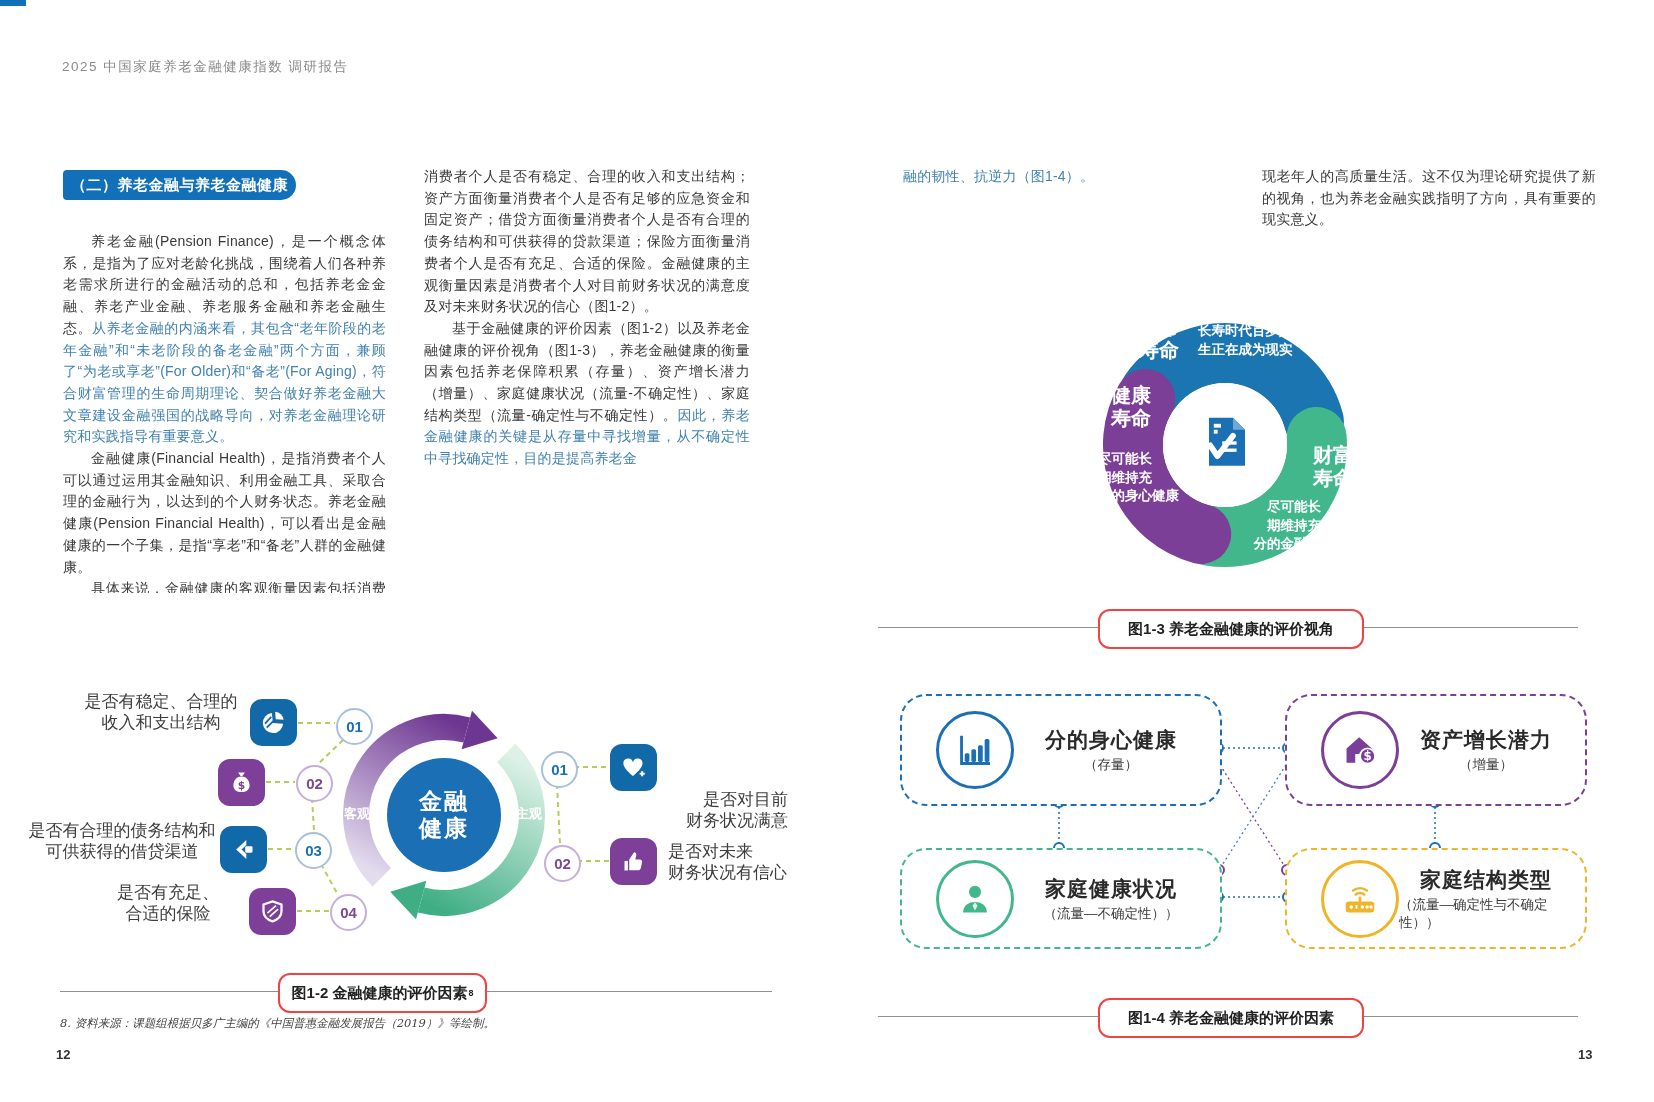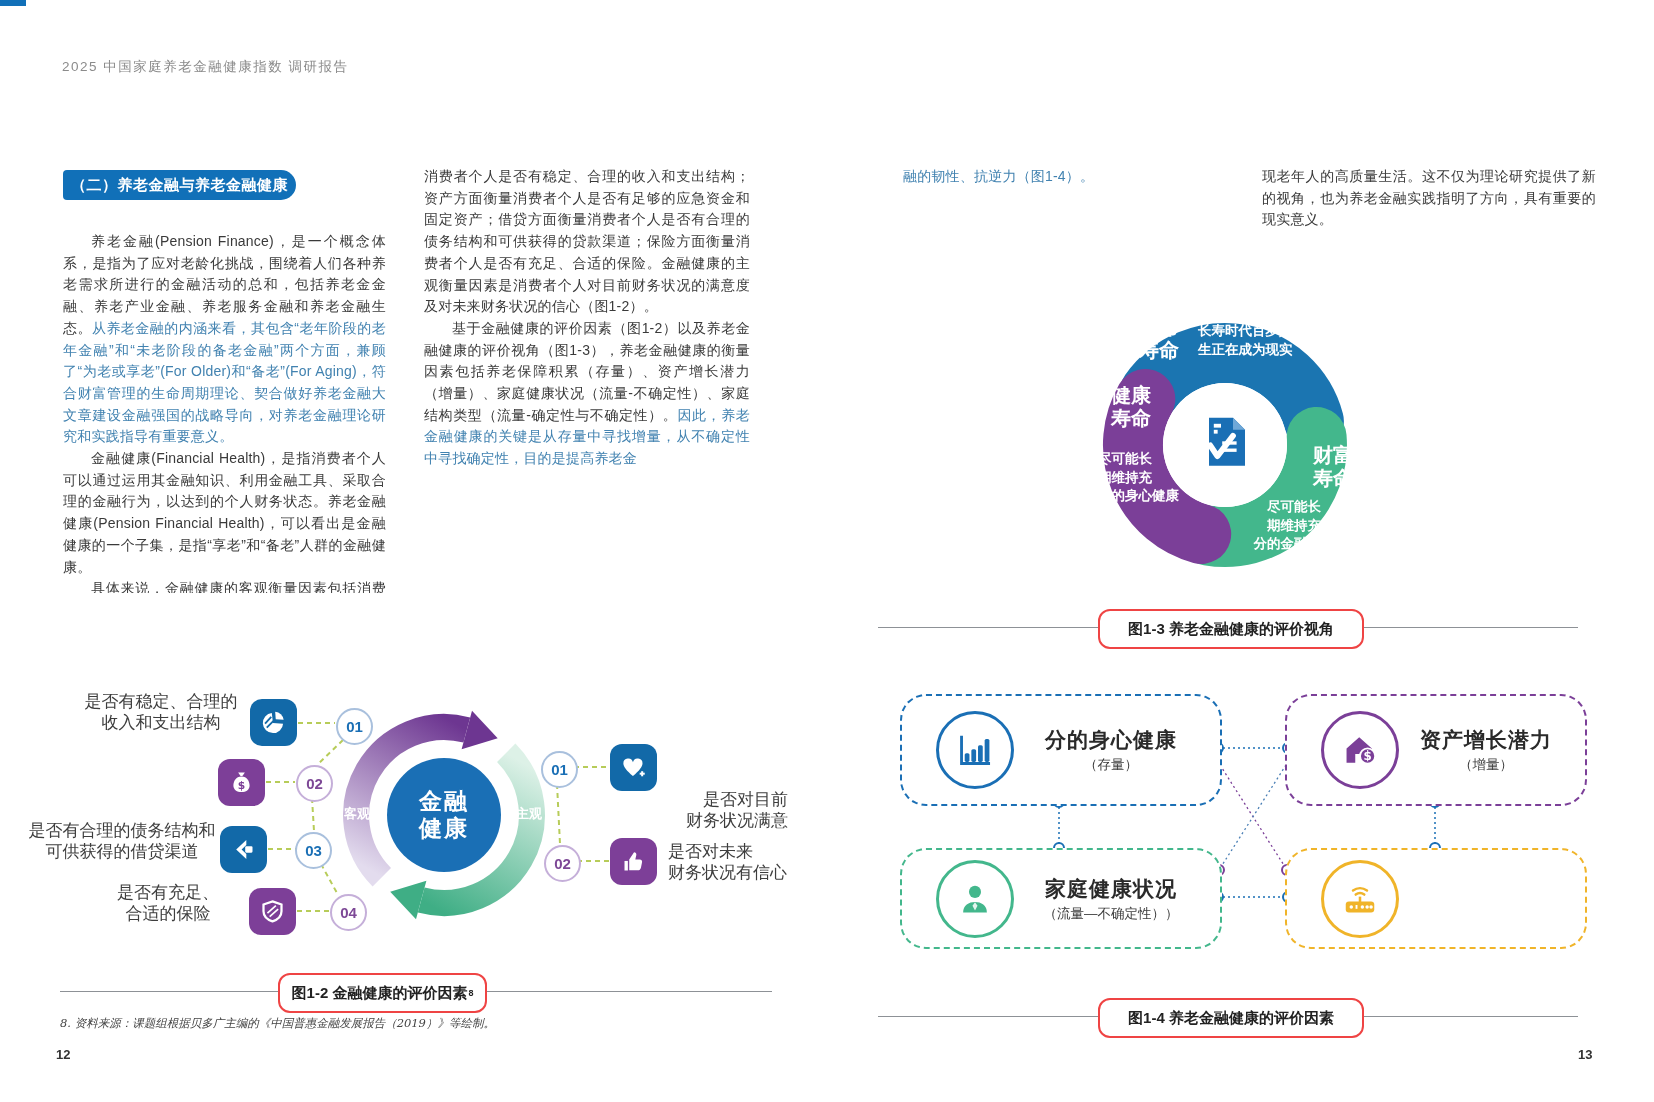--- a/index.html
+++ b/index.html
@@ -336,20 +336,24 @@
         <rect x="3" y="13.5" width="18" height="7" rx="2" fill="#f0b429"></rect>
         <g fill="#fff">
             <circle cx="6.5" cy="17" r="1.1"></circle>
             <rect x="9.2" y="15.8" width="1.2" height="2.4"></rect>
         <circle cx="13.5" cy="17" r="1.1"></circle>
             <circle cx="16.5" cy="17" r="1.1"></circle>
             <circle cx="19" cy="17" r="1.1"></circle>
           </g>
         </svg>
     </div>
+    <div class="txt">
+      <div class="f4title">家庭结构类型</div>
+      <div class="f4sub">（流量—确定性与不确定性））</div>
+    </div>
   </div>
 
   <div class="capline" style="left:878px;top:1016px;width:700px;"></div>
   <div class="capbox" style="left:1098px;top:998px;width:262px;height:36px;">
     <span>图1-4 养老金融健康的评价因素</span>
   </div>
 
   <div class="pagenum" style="left:1578px;">13</div>
 
 </div>

